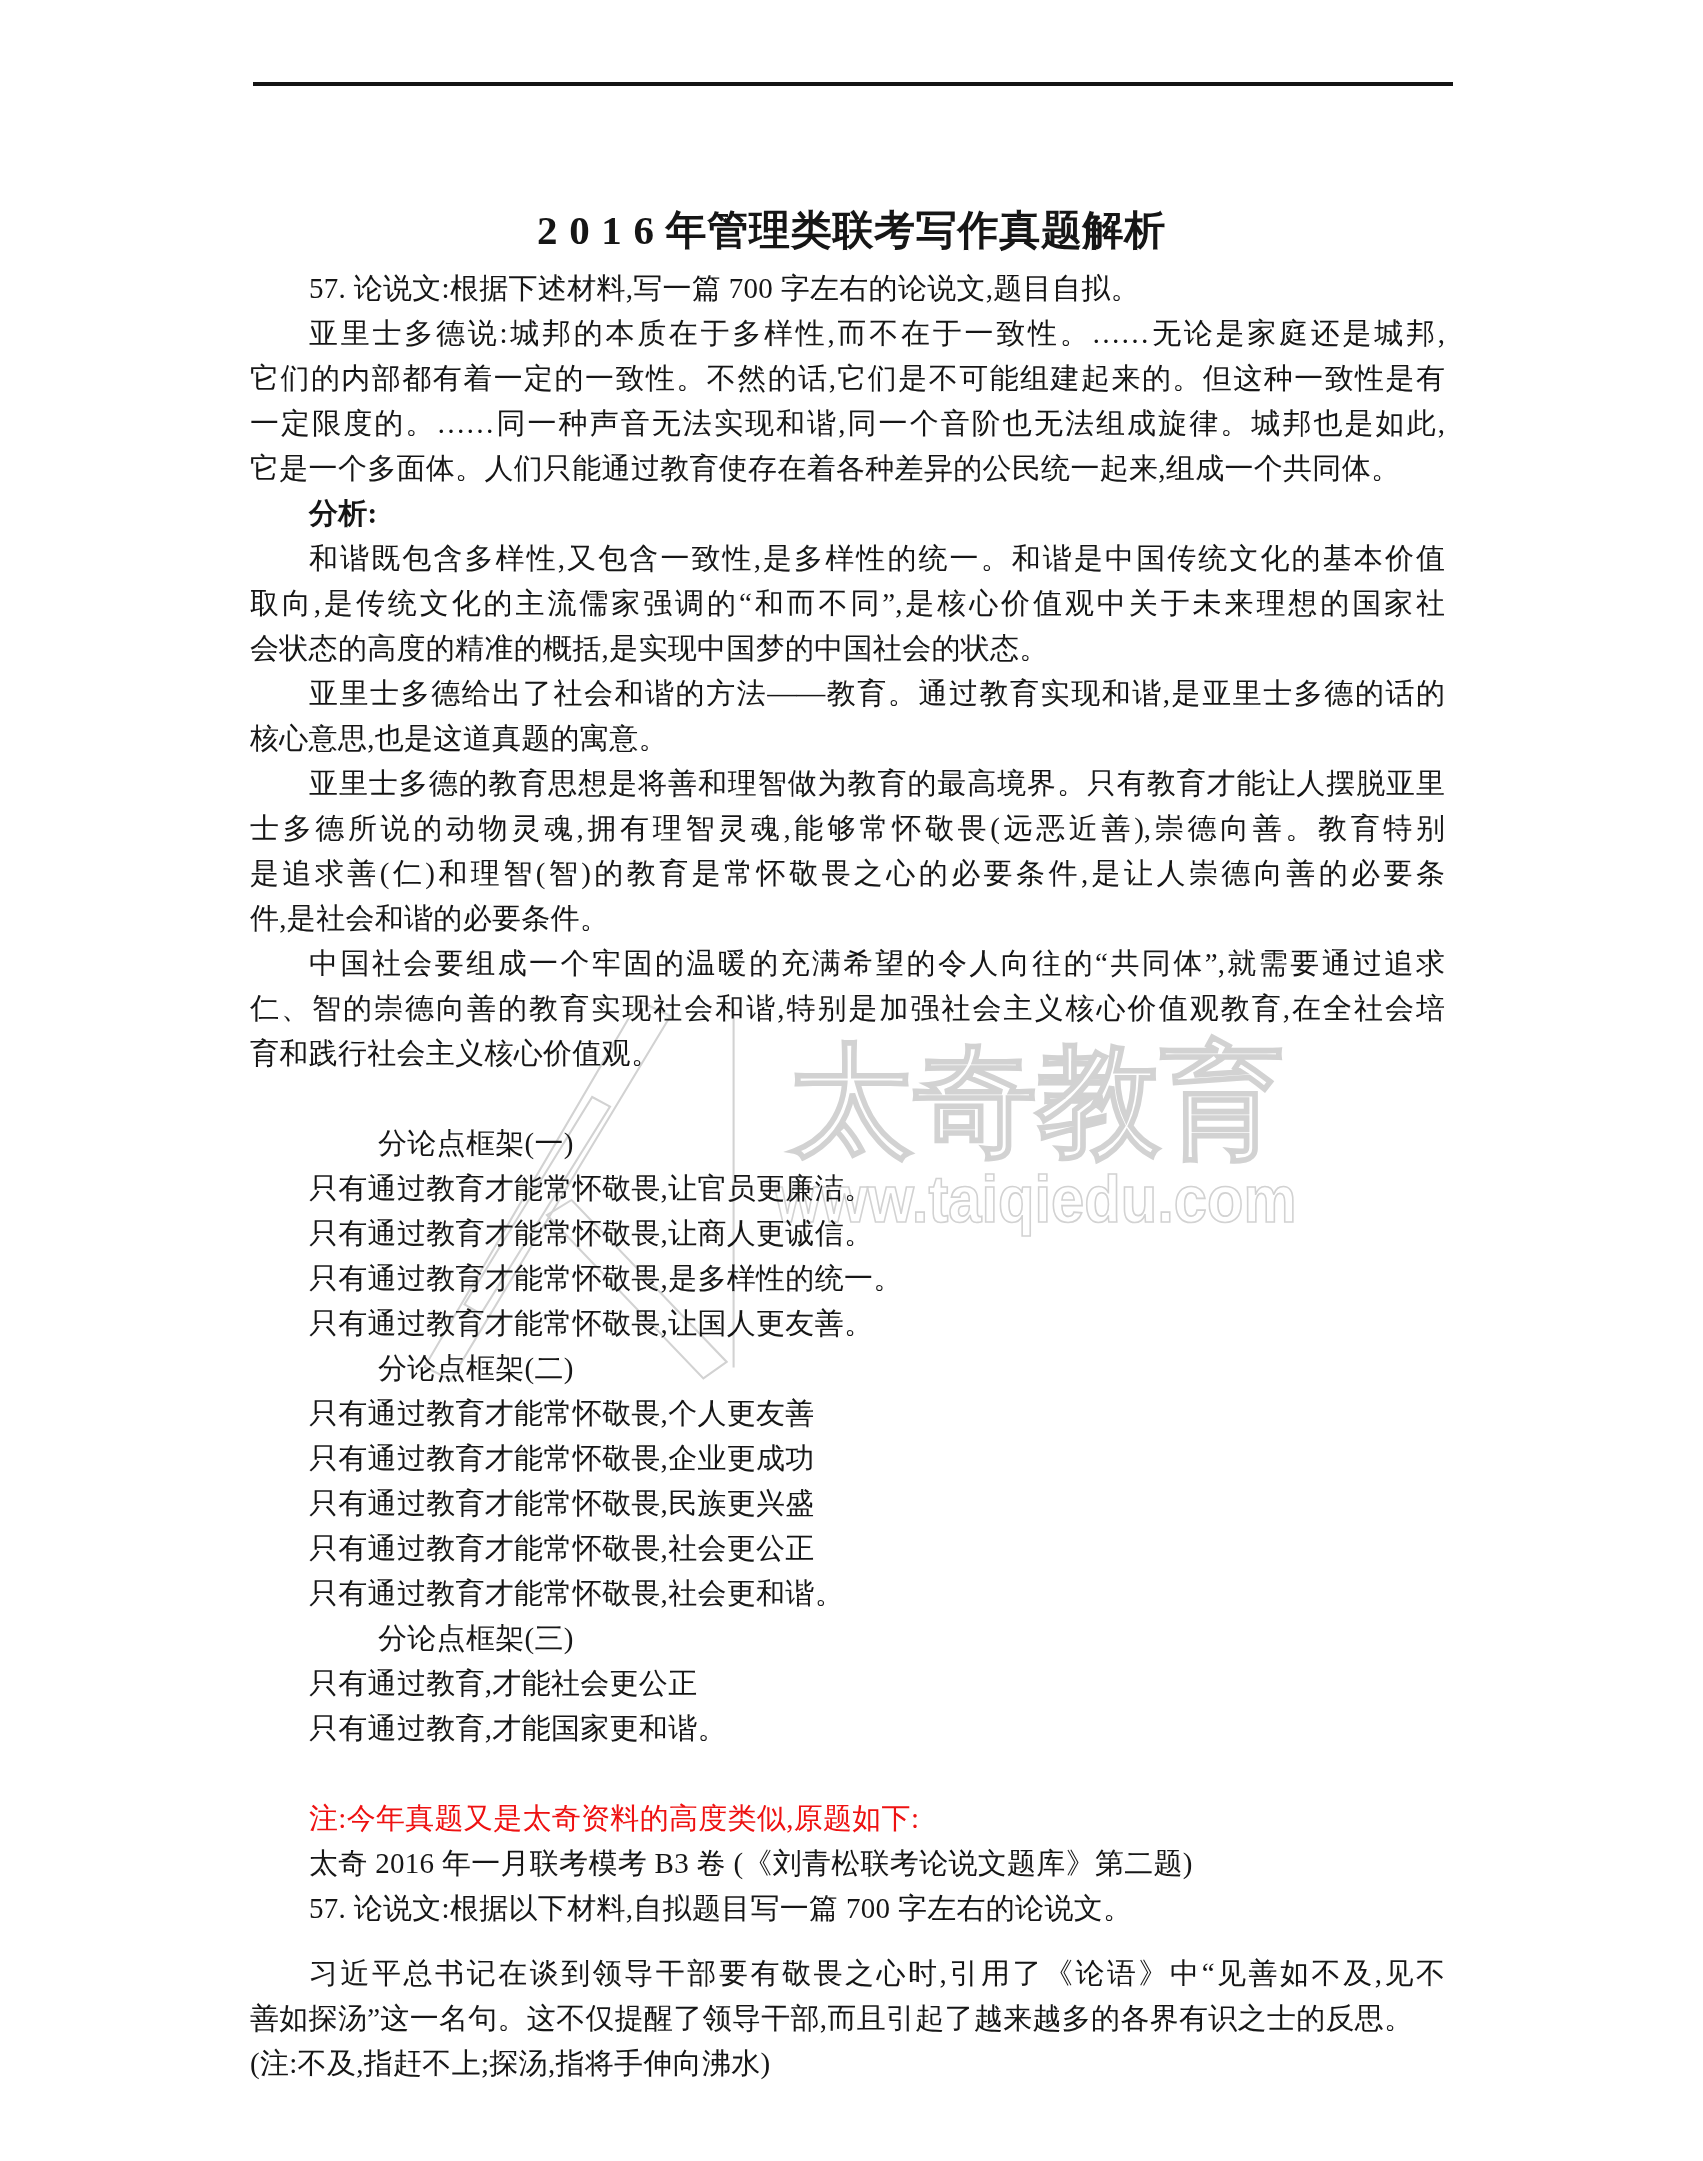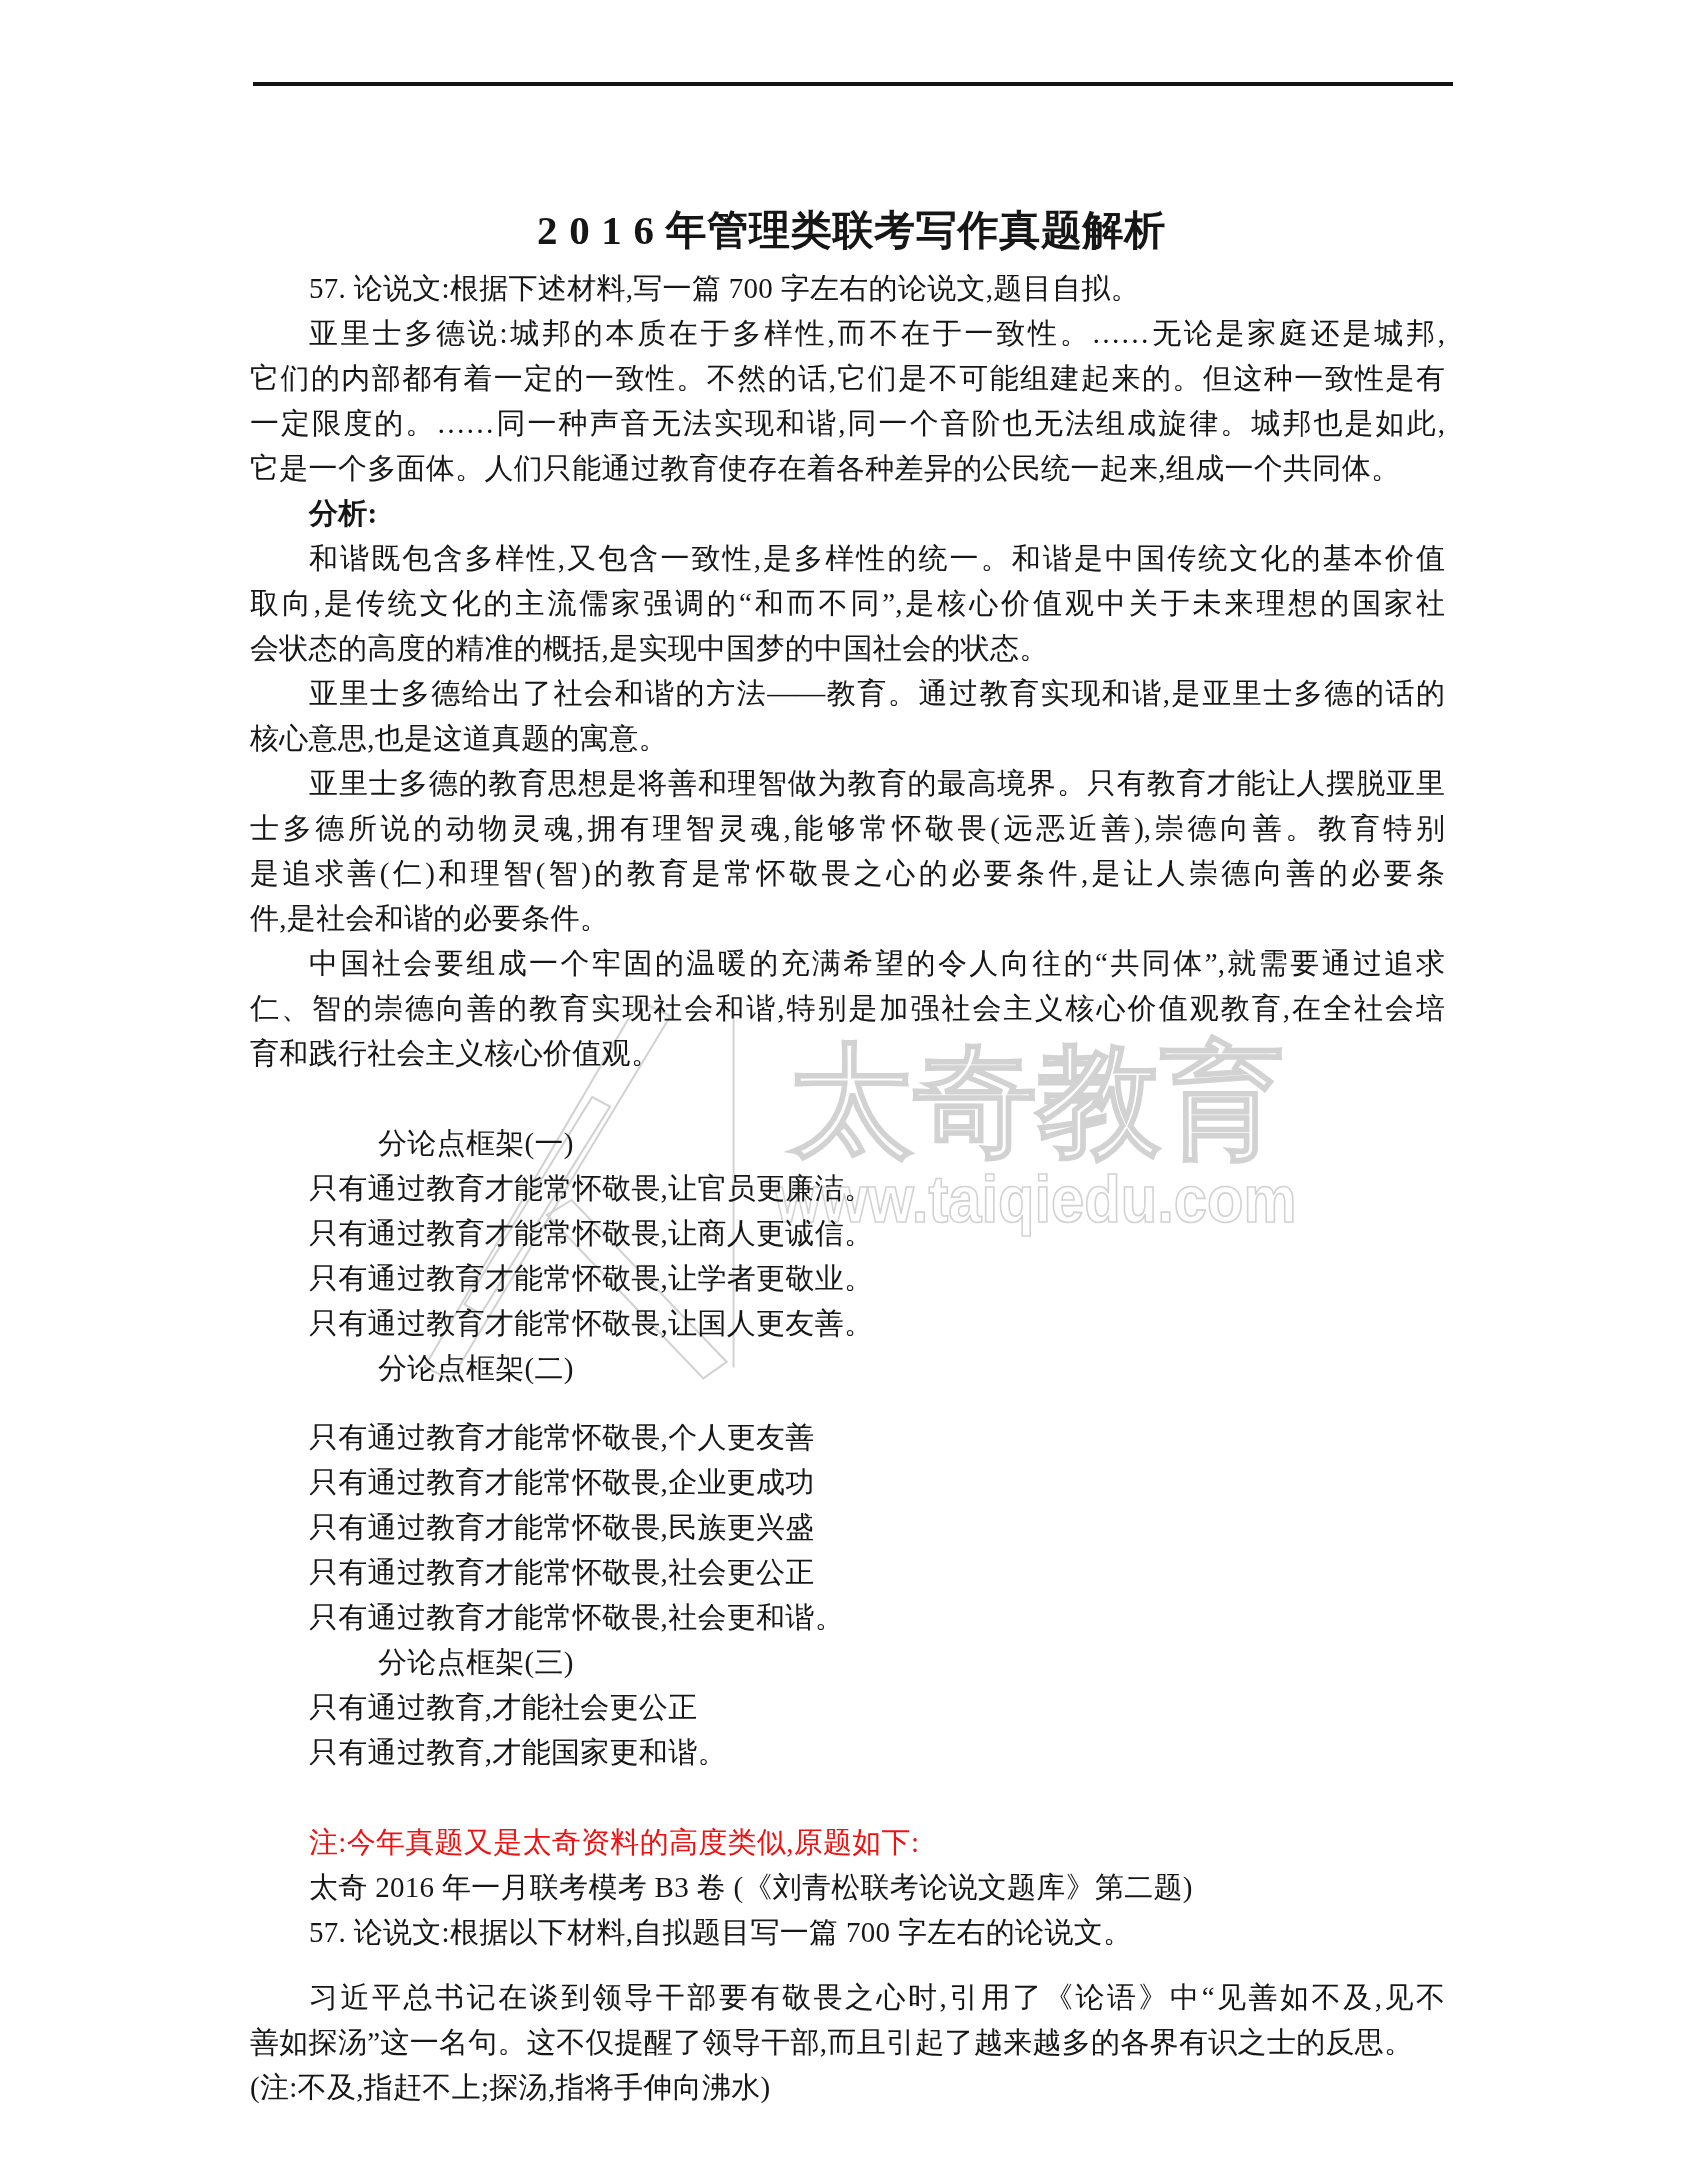--- a/index.html
+++ b/index.html
@@ -94,24 +94,24 @@
       <div class="line fill" style="padding-left: 0px;">士多德所说的动物灵魂,拥有理智灵魂,能够常怀敬畏(远恶近善),崇德向善。教育特别</div>
       <div class="line fill" style="padding-left: 0px;">是追求善(仁)和理智(智)的教育是常怀敬畏之心的必要条件,是让人崇德向善的必要条</div>
       <div class="line" style="padding-left: 0px;">件,是社会和谐的必要条件。</div>
       <div class="line fill" style="padding-left: 59px;">中国社会要组成一个牢固的温暖的充满希望的令人向往的“共同体”,就需要通过追求</div>
       <div class="line fill" style="padding-left: 0px;">仁、智的崇德向善的教育实现社会和谐,特别是加强社会主义核心价值观教育,在全社会培</div>
       <div class="line" style="padding-left: 0px;">育和践行社会主义核心价值观。</div>
       <div class="line" style="padding-left: 0px;"></div>
       <div class="line" style="padding-left: 128px;">分论点框架(一)</div>
       <div class="line" style="padding-left: 59px;">只有通过教育才能常怀敬畏,让官员更廉洁。</div>
       <div class="line" style="padding-left: 59px;">只有通过教育才能常怀敬畏,让商人更诚信。</div>
-      <div class="line" style="padding-left: 59px;">只有通过教育才能常怀敬畏,让学者更敬业。</div>
+      <div class="line" style="padding-left: 59px;">只有通过教育才能常怀敬畏,是多样性的统一。</div>
       <div class="line" style="padding-left: 59px;">只有通过教育才能常怀敬畏,让国人更友善。</div>
       <div class="line" style="padding-left: 128px;">分论点框架(二)</div>
-      <div class="line" style="padding-left: 59px; margin-top: 24px;">只有通过教育才能常怀敬畏,个人更友善</div>
+      <div class="line" style="padding-left: 59px;">只有通过教育才能常怀敬畏,个人更友善</div>
       <div class="line" style="padding-left: 59px;">只有通过教育才能常怀敬畏,企业更成功</div>
       <div class="line" style="padding-left: 59px;">只有通过教育才能常怀敬畏,民族更兴盛</div>
       <div class="line" style="padding-left: 59px;">只有通过教育才能常怀敬畏,社会更公正</div>
       <div class="line" style="padding-left: 59px;">只有通过教育才能常怀敬畏,社会更和谐。</div>
       <div class="line" style="padding-left: 128px;">分论点框架(三)</div>
       <div class="line" style="padding-left: 59px;">只有通过教育,才能社会更公正</div>
       <div class="line" style="padding-left: 59px;">只有通过教育,才能国家更和谐。</div>
       <div class="line" style="padding-left: 0px;"></div>
       <div class="line red" style="padding-left: 59px;">注:今年真题又是太奇资料的高度类似,原题如下:</div>
       <div class="line" style="padding-left: 59px;">太奇 2016 年一月联考模考 B3 卷 (《刘青松联考论说文题库》第二题)</div>

